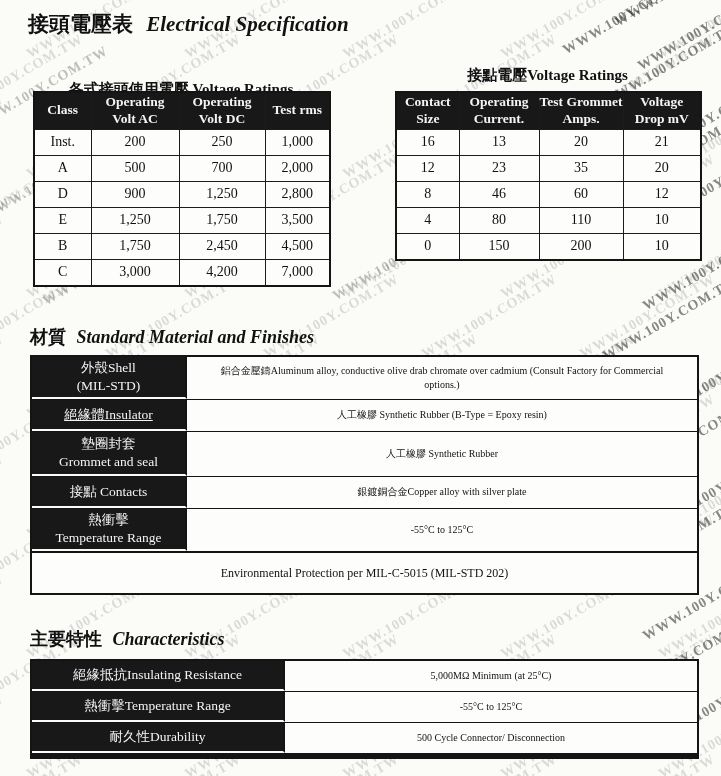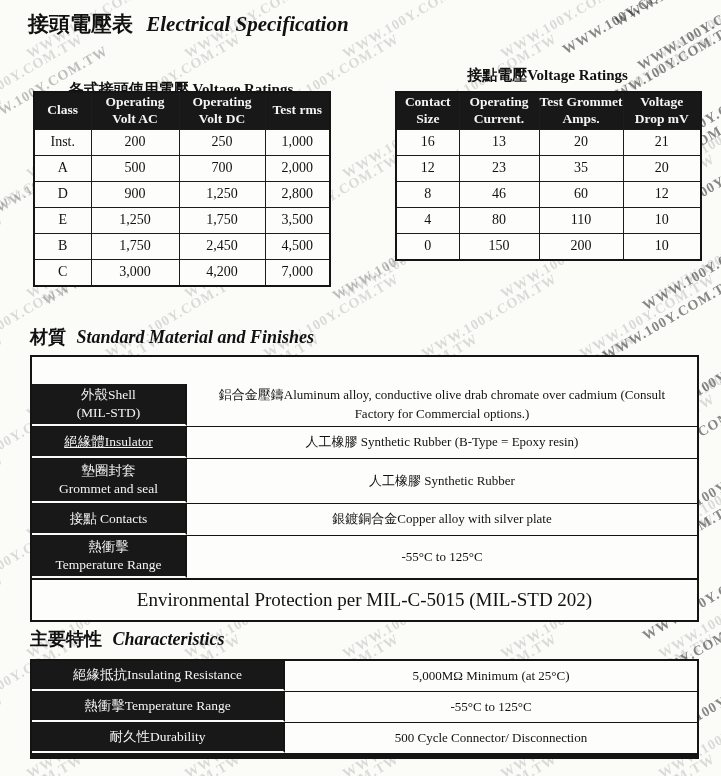--- a/index.html
+++ b/index.html
@@ -31,23 +31,23 @@
   table.vtable td{font-size:14px;height:25px;}
   .vt-head{height:37px;vertical-align:middle;}
   
   .spec-table{border:2px solid #141414;background:#fdfdfb;}
   .m-row{display:flex;border-bottom:1px solid #141414;}
   .m-row:last-child{border-bottom:none;}
   .m-label{background:#181818;color:#f4f4f4;display:flex;flex-direction:column;
            justify-content:center;align-items:center;font-size:13.5px;line-height:1.3;
            border-right:2px solid #141414;border-bottom:2px solid #fbfbf8;box-sizing:border-box;}
   .m-value{flex:1;display:flex;justify-content:center;align-items:center;text-align:center;
-           font-size:13px;line-height:1.45;padding:2px 28px;box-sizing:border-box;}
+           font-size:10px;line-height:1.45;padding:2px 28px;box-sizing:border-box;}
   .m-footer{border-top:1px solid #141414;display:flex;justify-content:center;align-items:center;
-            font-size:19px;height:40px;}
+            font-size:12px;height:40px;}
   .char-table{border-bottom:6px solid #141414;}
 </style>
 </head>
 <body>
 
 <div class="page">
   <div id="wm-layer">
       <span class="wm wm-light" style="left: -55px; top: -12px;">WWW.100Y.COM.TW</span>
       <span class="wm wm-light" style="left: 103px; top: -12px;">WWW.100Y.COM.TW</span>
       <span class="wm wm-light" style="left: 261px; top: -12px;">WWW.100Y.COM.TW</span>
@@ -297,21 +297,21 @@
           </tr>
       </tbody>
     </table>
 
     <div class="abs sec-title" style="left:30px;top:325px;">
       <span class="zh">材質</span>
       <span class="en">Standard Material and Finishes</span>
     </div>
 
     <div class="abs spec-table" style="left:30px;top:355px;width:665px;">
-      <div class="m-row" style="height:42px;margin-top:27px;">
+      <div class="m-row" style="height:42px;">
         <div class="m-label" style="width:155px;">
           <span>外殼Shell</span>
           <span>(MIL-STD)</span>
         </div>
         <div class="m-value">鋁合金壓鑄Aluminum alloy, conductive olive drab chromate over cadmium (Consult Factory for Commercial options.)</div>
       </div>
       <div class="m-row" style="height:31px;">
         <div class="m-label" style="width:155px;text-decoration:underline;">
           <span>絕緣體Insulator</span>
           <span></span>

